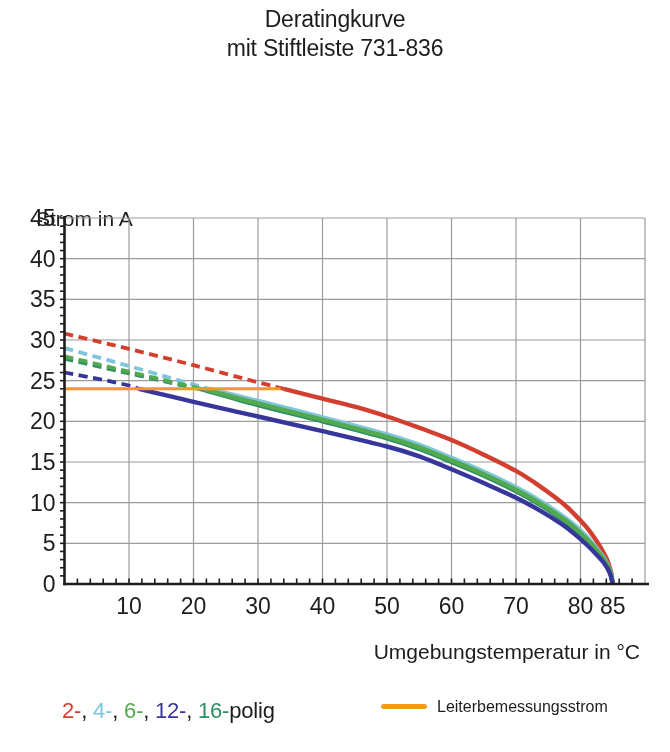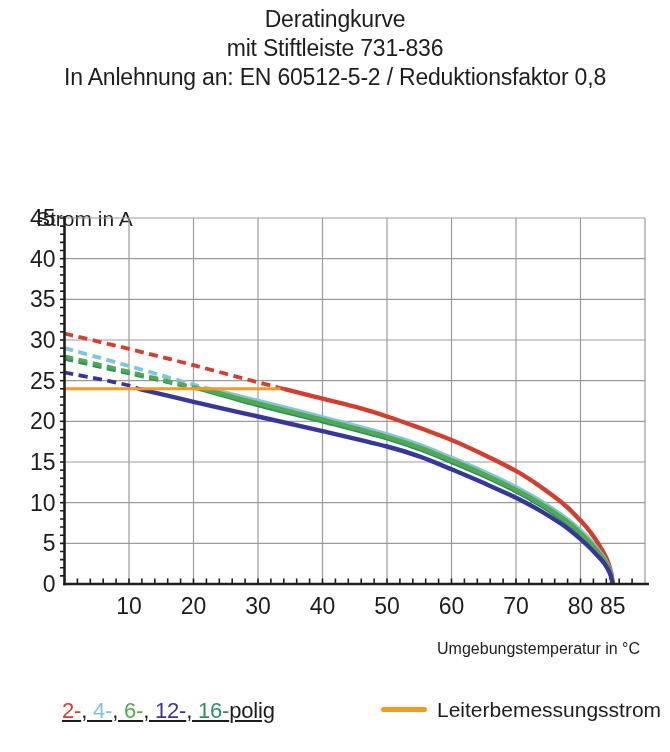--- a/index.html
+++ b/index.html
@@ -1,37 +1,36 @@
 <!DOCTYPE html>
 <html><head>
 <meta charset="utf-8">
 <style>
   html,body{margin:0;padding:0;background:#fff;}
   .page{position:relative;width:670px;height:752px;background:#fff;overflow:hidden;
-        font-family:"Liberation Sans",sans-serif;color:#1d1d1b;border-radius:13px;}
+        font-family:"Liberation Sans",sans-serif;color:#1d1d1b;}
   .titles{position:absolute;top:5px;left:0;right:0;text-align:center;
           font-size:23px;line-height:29px;letter-spacing:-0.2px;}
   .ylabel{position:absolute;left:36px;top:161px;font-size:21px;margin-top:46px;}
-  .xlabel{position:absolute;right:30px;top:640px;font-size:16px;text-align:right;}
+  .xlabel{position:absolute;right:30px;top:640px;font-size:21px;text-align:right;}
   #chart{position:absolute;left:0;top:0;}
   #chart text{font-family:"Liberation Sans",sans-serif;}
-  .legend-poles{position:absolute;left:62px;top:698px;font-size:22px;letter-spacing:-0.2px;text-decoration:underline;}
-  .legend-rated{position:absolute;left:381px;top:698px;font-size:21px;}
+  .legend-poles{position:absolute;left:62px;top:698px;font-size:22px;letter-spacing:-0.2px;}
+  .legend-rated{position:absolute;left:381px;top:698px;font-size:16px;}
   .swatch{display:inline-block;width:46px;height:5px;border-radius:2.5px;
           vertical-align:middle;margin-right:10px;margin-top:-3px;}
 </style>
 </head>
 <body>
 
 <div class="page">
 
   <div class="titles">
     <div>Deratingkurve</div>
     <div>mit Stiftleiste 731-836</div>
-    <div>In Anlehnung an: EN 60512-5-2 / Reduktionsfaktor 0,8</div>
   </div>
 
   <div class="ylabel">Strom in A</div>
 
   <svg id="chart" width="670" height="752" viewBox="0 0 670 752">
       <line x1="129" y1="218" x2="129" y2="584" stroke="#9B9B9B" stroke-width="1.2"></line>
       <line x1="193.5" y1="218" x2="193.5" y2="584" stroke="#9B9B9B" stroke-width="1.2"></line>
       <line x1="258" y1="218" x2="258" y2="584" stroke="#9B9B9B" stroke-width="1.2"></line>
       <line x1="322.5" y1="218" x2="322.5" y2="584" stroke="#9B9B9B" stroke-width="1.2"></line>
       <line x1="387" y1="218" x2="387" y2="584" stroke="#9B9B9B" stroke-width="1.2"></line>

